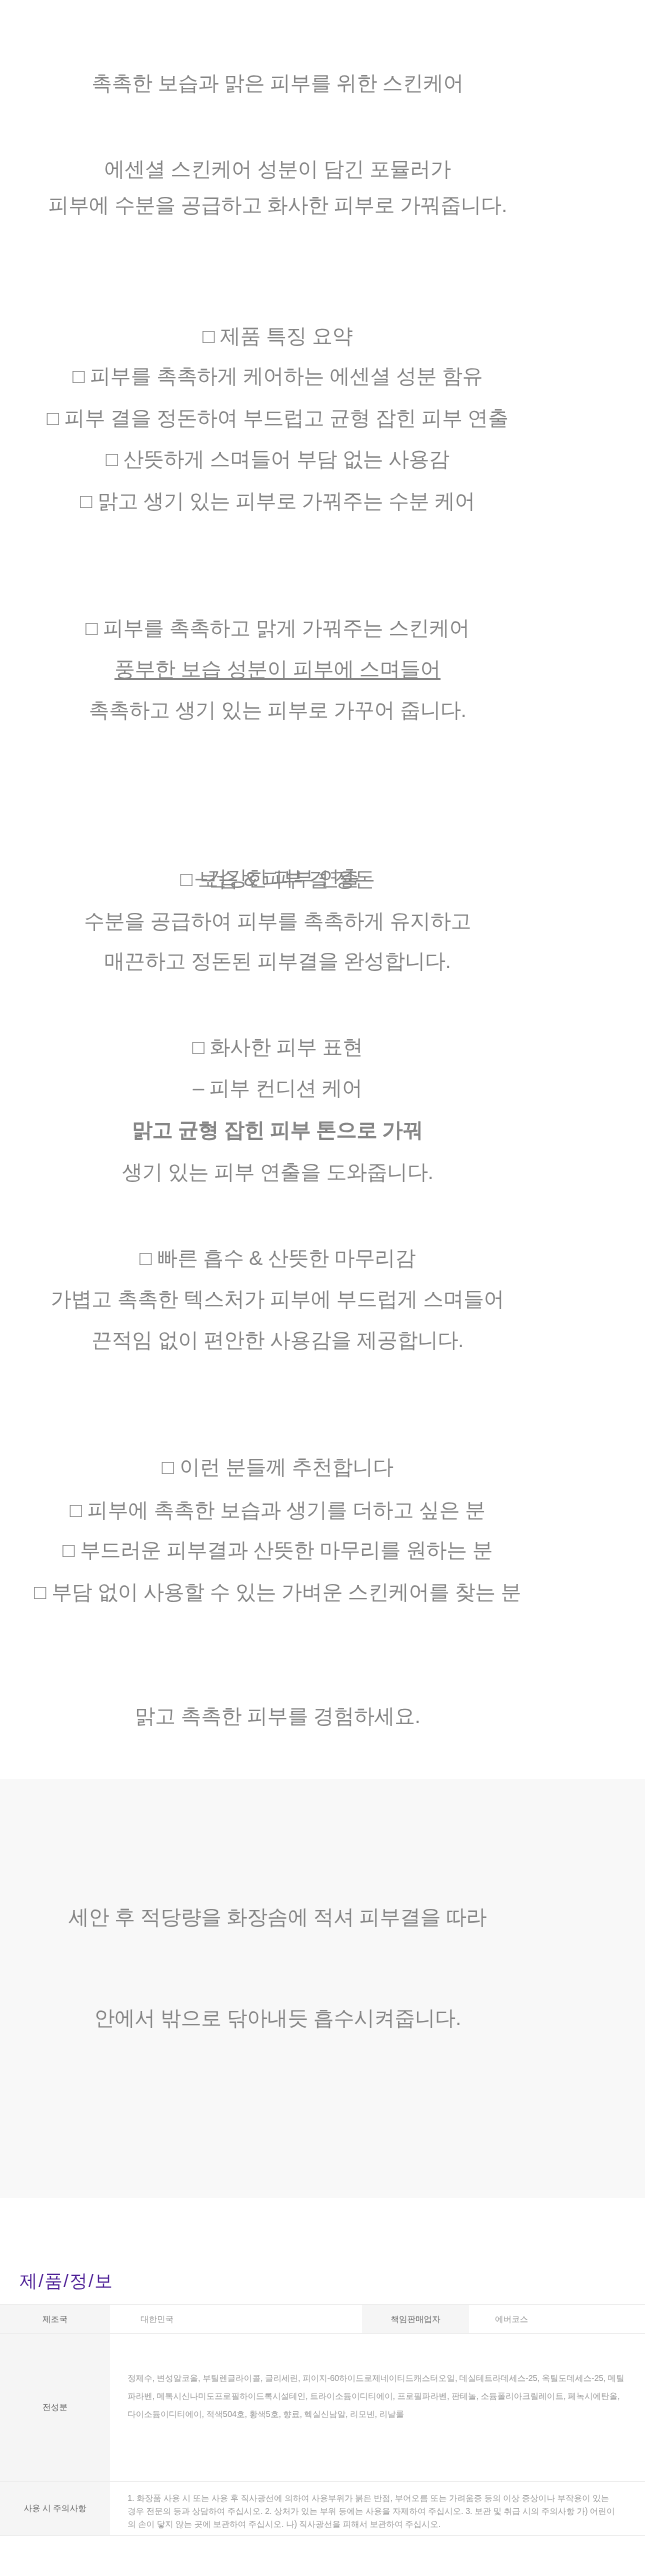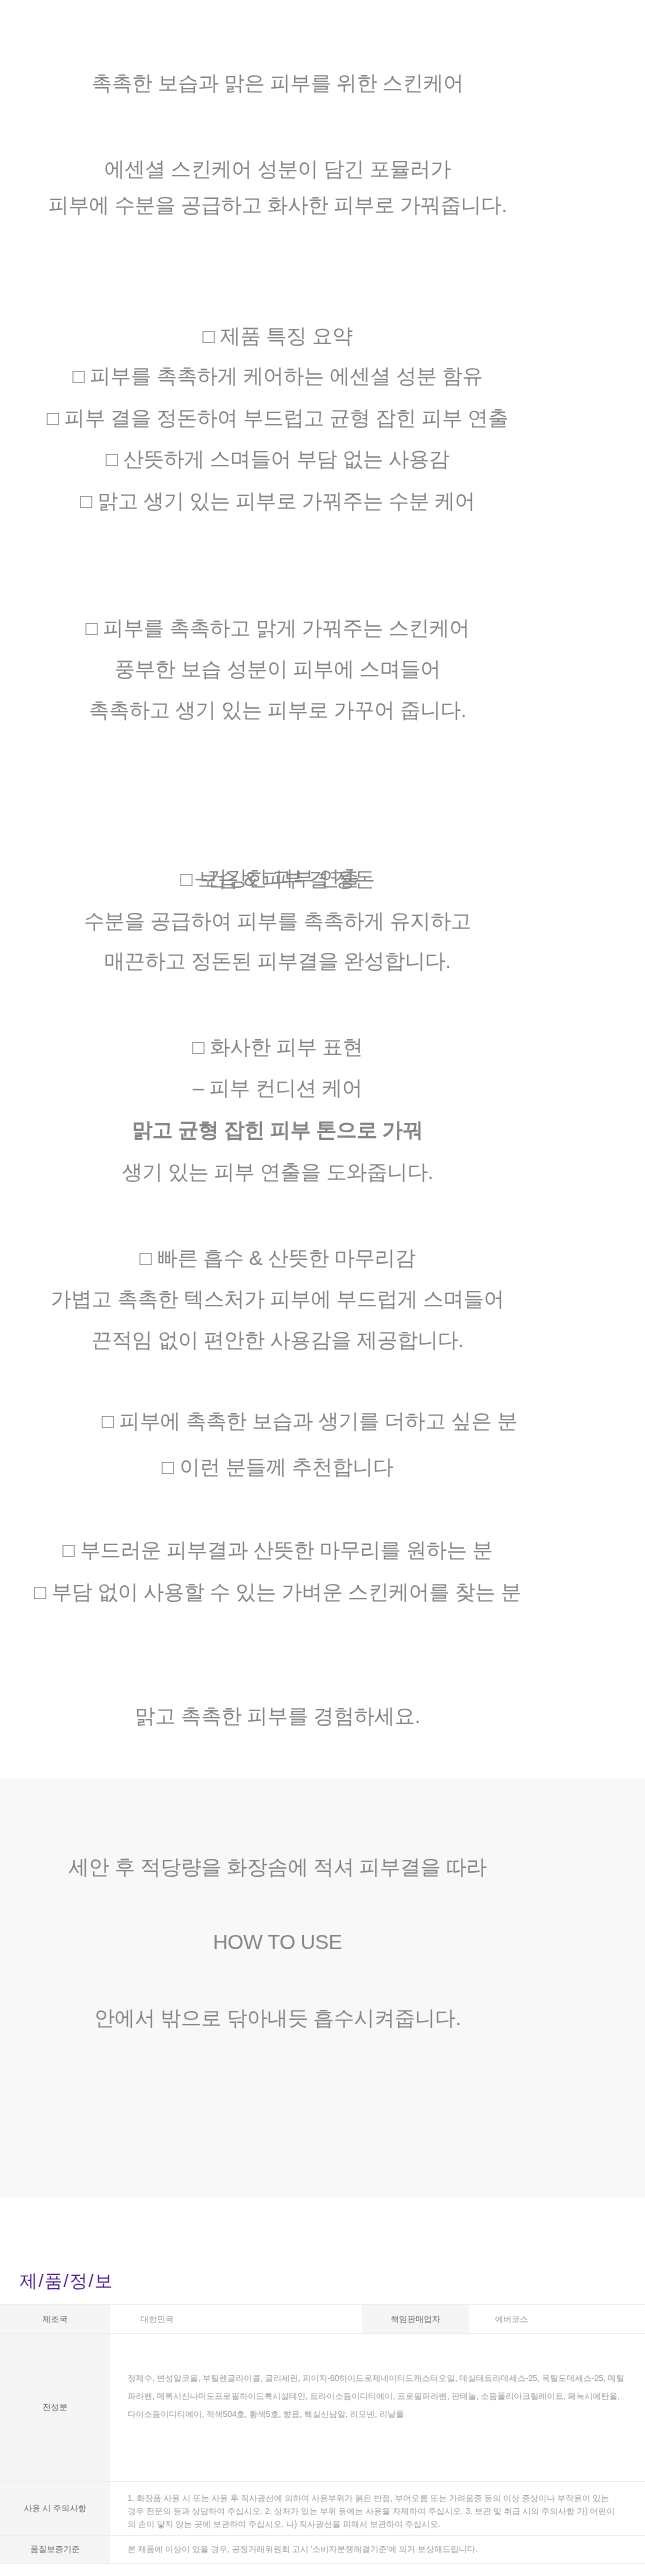--- a/index.html
+++ b/index.html
@@ -83,66 +83,61 @@
   <div class="cline" style="top:154px;">에센셜 스킨케어 성분이 담긴 포뮬러가</div>
   <div class="cline" style="top:190px;">피부에 수분을 공급하고 화사한 피부로 가꿔줍니다.</div>
 
   <div class="cline" style="top:321px;">□ 제품 특징 요약</div>
   <div class="cline" style="top:361px;">□ 피부를 촉촉하게 케어하는 에센셜 성분 함유</div>
   <div class="cline" style="top:403px;">□ 피부 결을 정돈하여 부드럽고 균형 잡힌 피부 연출</div>
   <div class="cline" style="top:444px;">□ 산뜻하게 스며들어 부담 없는 사용감</div>
   <div class="cline" style="top:486px;">□ 맑고 생기 있는 피부로 가꿔주는 수분 케어</div>
 
   <div class="cline" style="top:613px;">□ 피부를 촉촉하고 맑게 가꿔주는 스킨케어</div>
-  <div class="cline" style="top:654px;">풍부한 보습 성분이 피부에 스며들어</div>
+  <div class="cline" style="top:654px;text-decoration:underline;">풍부한 보습 성분이 피부에 스며들어</div>
   <div class="cline" style="top:695px;">촉촉하고 생기 있는 피부로 가꾸어 줍니다.</div>
 
   <div class="cline" style="top:844px;margin-top:20px;">□ 보습 &amp; 피부 결 정돈</div>
   <div class="cline" style="top:863px;">–건강한 피부 연출</div>
   <div class="cline" style="top:906px;">수분을 공급하여 피부를 촉촉하게 유지하고</div>
   <div class="cline" style="top:946px;">매끈하고 정돈된 피부결을 완성합니다.</div>
 
   <div class="cline" style="top:1032px;">□ 화사한 피부 표현</div>
   <div class="cline" style="top:1073px;">– 피부 컨디션 케어</div>
   <div class="cline" style="top:1115px;font-weight:bold;">맑고 균형 잡힌 피부 톤으로 가꿔</div>
   <div class="cline" style="top:1157px;">생기 있는 피부 연출을 도와줍니다.</div>
 
   <div class="cline" style="top:1243px;">□ 빠른 흡수 &amp; 산뜻한 마무리감</div>
   <div class="cline" style="top:1284px;">가볍고 촉촉한 텍스처가 피부에 부드럽게 스며들어</div>
   <div class="cline" style="top:1325px;">끈적임 없이 편안한 사용감을 제공합니다.</div>
 
   <div class="cline" style="top:1452px;">□ 이런 분들께 추천합니다</div>
-  <div class="cline" style="top:1406px;padding-left:32px;">□ 피부에 촉촉한 보습과 생기를 더하고 싶은 분</div>
+  <div class="cline" style="top:1495px;">□ 피부에 촉촉한 보습과 생기를 더하고 싶은 분</div>
   <div class="cline" style="top:1535px;">□ 부드러운 피부결과 산뜻한 마무리를 원하는 분</div>
   <div class="cline" style="top:1577px;">□ 부담 없이 사용할 수 있는 가벼운 스킨케어를 찾는 분</div>
 
   <div class="cline" style="top:1701px;">맑고 촉촉한 피부를 경험하세요.</div>
 
   <div class="howto-box"></div>
-  <div class="cline" style="top:1927px;">HOW TO USE</div>
-  <div class="cline" style="top:1852px;">세안 후 적당량을 화장솜에 적셔 피부결을 따라</div>
+  <div class="cline" style="top:1902px;">세안 후 적당량을 화장솜에 적셔 피부결을 따라</div>
   <div class="cline" style="top:2003px;">안에서 밖으로 닦아내듯 흡수시켜줍니다.</div>
 
   <div class="pinfo-title">제/품/정/보</div>
 
   <div class="ptable">
     <div class="prow row1">
       <div class="plabel">제조국</div>
       <div class="pval pval1">대한민국</div>
       <div class="plabel plabel2">책임판매업자</div>
       <div class="pval pval2">에버코스</div>
     </div>
     <div class="prow row2">
       <div class="plabel">전성분</div>
       <div class="pvaltext">정제수, 변성알코올, 부틸렌글라이콜, 글리세린, 피이지-60하이드로제네이티드캐스터오일, 데실테트라데세스-25, 옥틸도데세스-25, 메틸파라벤, 메톡시신나미도프로필하이드록시설테인, 트라이소듐이디티에이, 프로필파라벤, 판테놀, 소듐폴리아크릴레이트, 페녹시에탄올, 다이소듐이디티에이, 적색504호, 황색5호, 향료, 헥실신남알, 리모넨, 리날룰</div>
     </div>
     <div class="prow row3">
       <div class="plabel">사용 시 주의사항</div>
       <div class="pvaltext">1. 화장품 사용 시 또는 사용 후 직사광선에 의하여 사용부위가 붉은 반점, 부어오름 또는 가려움증 등의 이상 증상이나 부작용이 있는 경우 전문의 등과 상담하여 주십시오. 2. 상처가 있는 부위 등에는 사용을 자제하여 주십시오. 3. 보관 및 취급 시의 주의사항 가) 어린이의 손이 닿지 않는 곳에 보관하여 주십시오. 나) 직사광선을 피해서 보관하여 주십시오.</div>
     </div>
-    <div class="prow row4">
-      <div class="plabel">품질보증기준</div>
-      <div class="pval">본 제품에 이상이 있을 경우, 공정거래위원회 고시 '소비자분쟁해결기준'에 의거 보상해드립니다.</div>
-    </div>
   </div>
 
 </div>
 
 
 </body></html>

